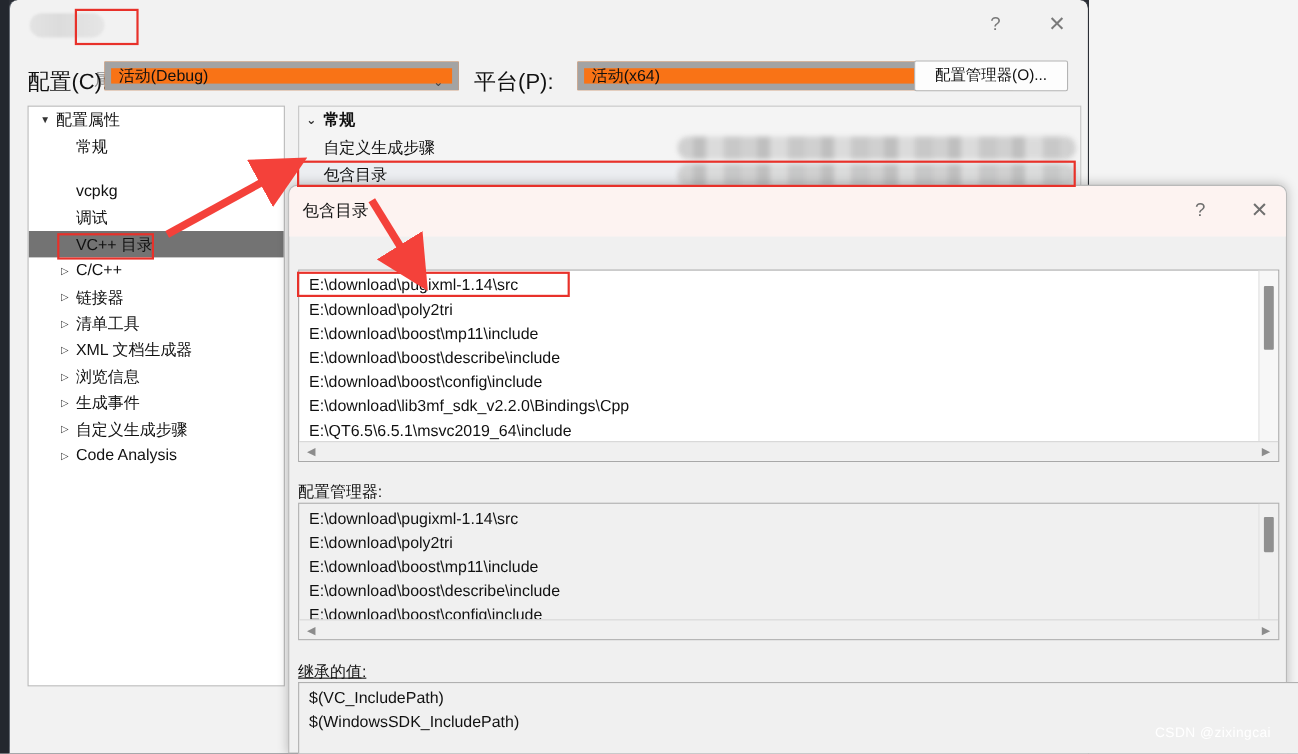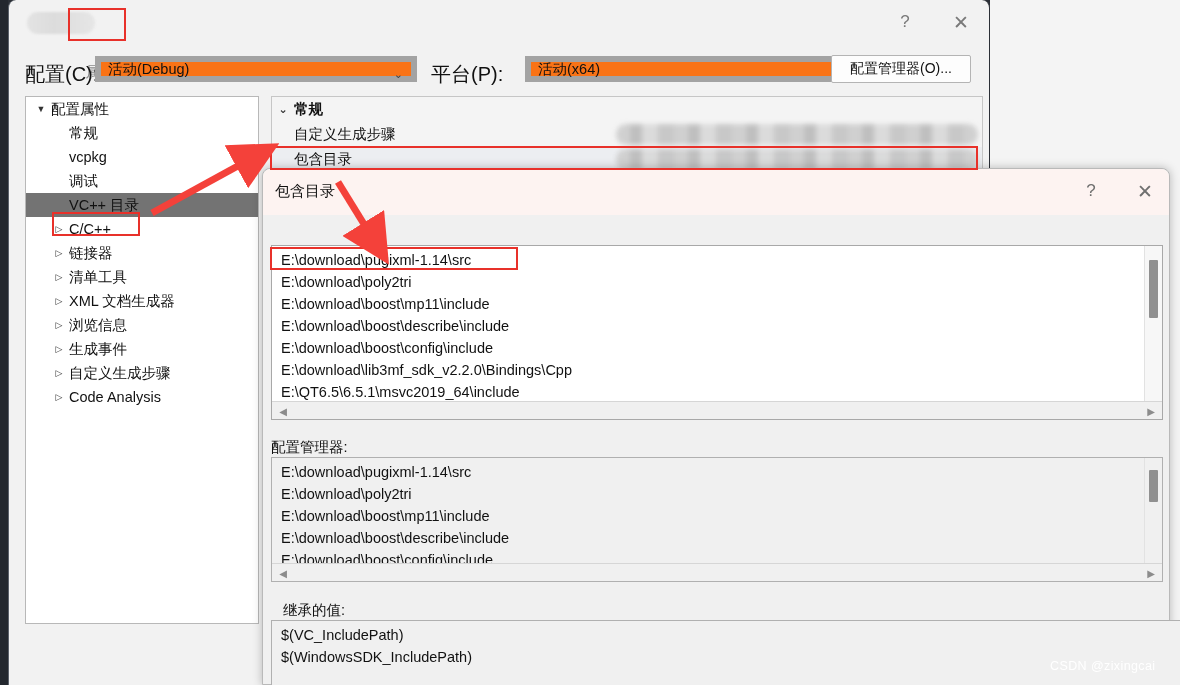--- a/index.html
+++ b/index.html
@@ -178,21 +178,21 @@
 
   <div id="tree">
       <div class="tnode" style="padding-left: 6px;">
         <span class="tw">▼</span>
         <span class="tlabel">配置属性</span>
       </div>
       <div class="tnode" style="padding-left: 24px;">
         <span class="tw"></span>
         <span class="tlabel">常规</span>
       </div>
-      <div class="tnode" style="padding-left: 24px;">
+      <div class="tnode" style="padding-left: 24px; margin-top: 17px;">
         <span class="tw"></span>
         <span class="tlabel">vcpkg</span>
       </div>
       <div class="tnode" style="padding-left: 24px;">
         <span class="tw"></span>
         <span class="tlabel">调试</span>
       </div>
       <div class="tnode sel" style="padding-left: 24px;">
         <span class="tw"></span>
         <span class="tlabel">VC++ 目录</span>
@@ -308,21 +308,21 @@
       </div>
     <div class="vscroll" style="background:#f0f0f0;">
       <div class="vthumb" style="top:12px;height:32px;"></div>
     </div>
     <div class="hscroll">
       <div class="arrow l">◀</div>
       <div class="arrow r">▶</div>
     </div>
   </div>
 
-  <div class="sec-label" style="left:20px;top:432px;">继承的值:</div>
+  <div class="sec-label" style="left:8px;top:432px;text-decoration:underline;">继承的值:</div>
   <div class="listbox" style="left:8px;top:451px;width:932px;height:66px;background:#f0f0f0;border-color:#b0b0b0;border-bottom:none;">
     <div id="inherit-rows" style="padding-top:3px;">
         <div class="lrow">$(VC_IncludePath)</div>
         <div class="lrow">$(WindowsSDK_IncludePath)</div>
       </div>
     <div class="vscroll" style="background:#f0f0f0;bottom:0;">
       <div class="varrow" style="top:2px;">▲</div>
     </div>
   </div>
 </div>

